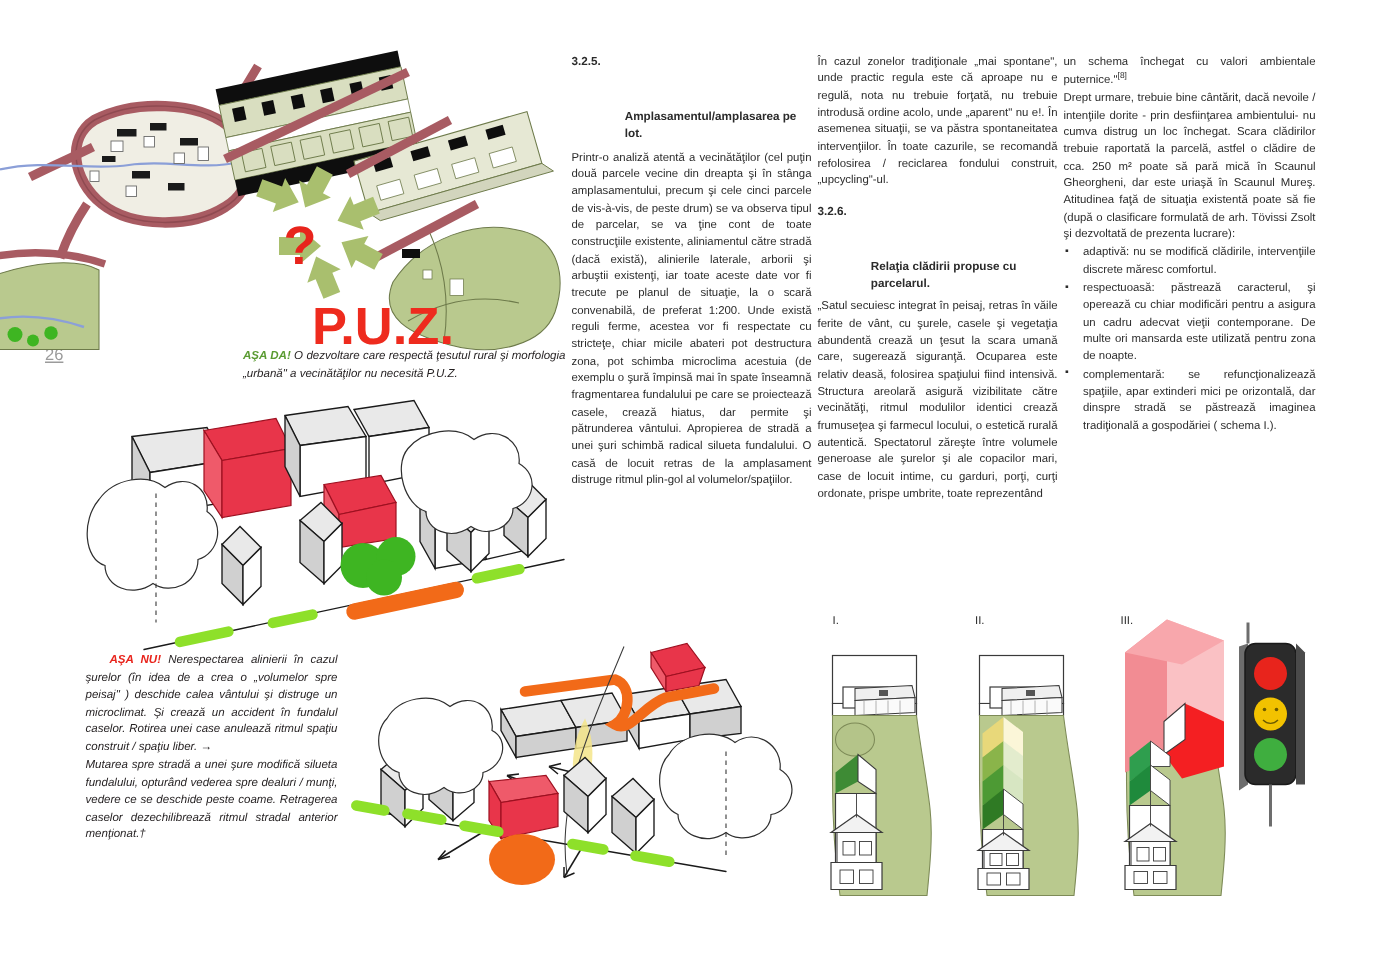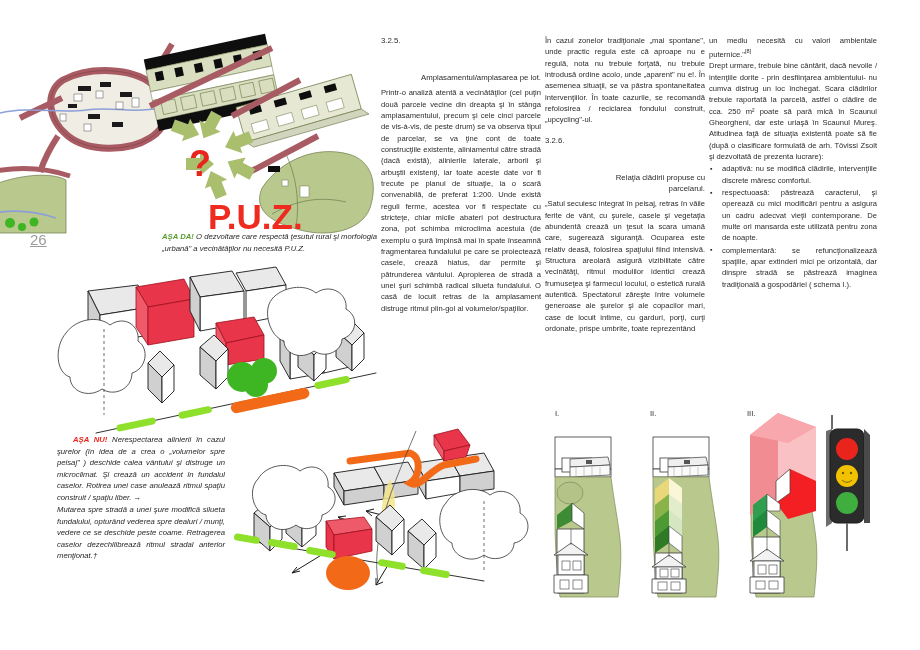--- a/index.html
+++ b/index.html
@@ -10,39 +10,39 @@
     font-family: "Liberation Sans", sans-serif;
     color: #231f20;
     overflow: hidden;
     position: relative;
   }
   #page { position: relative; width:920px; height:650px; }
 
   
   .page-number {
     position:absolute; left:30px; top:231px;
-    font-size:15px; color:#9b9b9b;
+    font-size:11px; color:#9b9b9b;
     font-family:"Liberation Sans", sans-serif;
     text-decoration:underline;
   }
 
   
   .col {
     position:absolute; top:35px; width:160px;
     font-size:7.6px; line-height:11.35px;
     text-align:justify; color:#2b2b2b;
     font-family:"Liberation Sans", sans-serif;
   }
   #col1 { left:381px; }
   #col2 { left:545px; }
   #col3 { left:709px; width:168px; }
 
   .sec-head {
-    display:flex; gap:16px; font-weight:normal; font-size:7.8px;
-    line-height:11.3px; margin-bottom:4px; text-align:right;
+    display:flex; gap:16px; font-weight:bold; font-size:7.8px;
+    line-height:11.3px; margin-bottom:4px; text-align:left;
   }
   .sec-head .num { flex:0 0 auto; }
   .sec-head .ttl { flex:1 1 auto;margin-top:37px; }
   .sec-head.spaced { margin-top:9px; }
   .para { margin:0 0 0 0; text-align:justify; }
   .para + .para { margin-top:0px; }
   .bullet {
     position:relative; padding-left:13px; text-align:justify; margin-top:1px;
   }
   .bullet::before {
@@ -486,20 +486,20 @@
   <div class="col" id="col2">
     <p class="para">În cazul zonelor tradiţionale „mai spontane", unde practic regula este că aproape nu e regulă, nota nu trebuie forţată, nu trebuie introdusă ordine acolo, unde „aparent" nu e!. În asemenea situaţii, se va păstra spontaneitatea intervenţiilor. În toate cazurile, se recomandă refolosirea / reciclarea fondului construit, „upcycling"-ul.</p>
     <div class="sec-head spaced">
       <span class="num">3.2.6.</span>
       <span class="ttl">Relaţia clădirii propuse cu parcelarul.</span>
     </div>
     <p class="para">„Satul secuiesc integrat în peisaj, retras în văile ferite de vânt, cu şurele, casele şi vegetaţia abundentă crează un ţesut la scara umană care, sugerează siguranţă. Ocuparea este relativ deasă, folosirea spaţiului fiind intensivă. Structura areolară asigură vizibilitate către vecinătăţi, ritmul modulilor identici crează frumuseţea şi farmecul locului, o estetică rurală autentică. Spectatorul zăreşte între volumele generoase ale şurelor şi ale copacilor mari, case de locuit intime, cu garduri, porţi, curţi ordonate, prispe umbrite, toate reprezentând</p>
   </div>
 
   <div class="col" id="col3">
-    <p class="para"><span>un mediu necesită cu valori ambientale puternice."</span><sup class="ref">[8]</sup></p>
+    <p class="para"><span>un schema închegat cu valori ambientale puternice."</span><sup class="ref">[8]</sup></p>
     <p class="para">Drept urmare, trebuie bine cântărit, dacă nevoile / intenţiile dorite - prin desfiinţarea ambientului- nu cumva distrug un loc închegat. Scara clădirilor trebuie raportată la parcelă, astfel o clădire de cca. 250 m² poate să pară mică în Scaunul Gheorgheni, dar este uriaşă în Scaunul Mureş. Atitudinea faţă de situaţia existentă poate să fie (după o clasificare formulată de arh. Tövissi Zsolt şi dezvoltată de prezenta lucrare):</p>
     <div class="bullet">adaptivă: nu se modifică clădirile, intervenţiile discrete măresc comfortul.</div>
-    <div class="bullet">respectuoasă: păstrează caracterul, şi operează cu mici modificări pentru a asigura un cadru adecvat vieţii contemporane. De multe ori mansarda este utilizată pentru zona de noapte.</div>
+    <div class="bullet">respectuoasă: păstrează caracterul, şi operează cu chiar modificări pentru a asigura un cadru adecvat vieţii contemporane. De multe ori mansarda este utilizată pentru zona de noapte.</div>
     <div class="bullet">complementară: se refuncţionalizează spaţiile, apar extinderi mici pe orizontală, dar dinspre stradă se păstrează imaginea tradiţională a gospodăriei ( schema I.).</div>
   </div>
 
 </div>
 
 </body></html>

